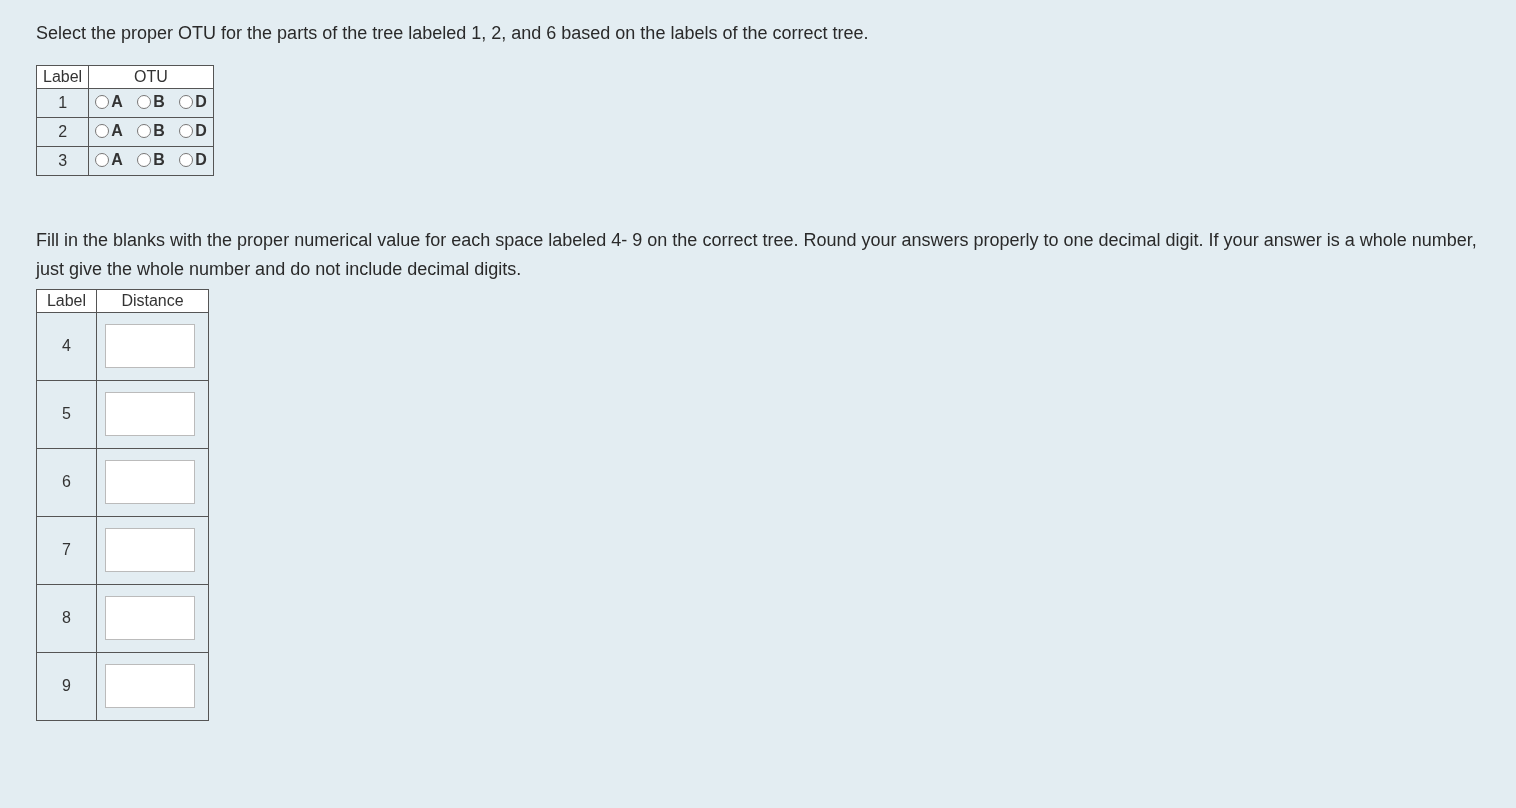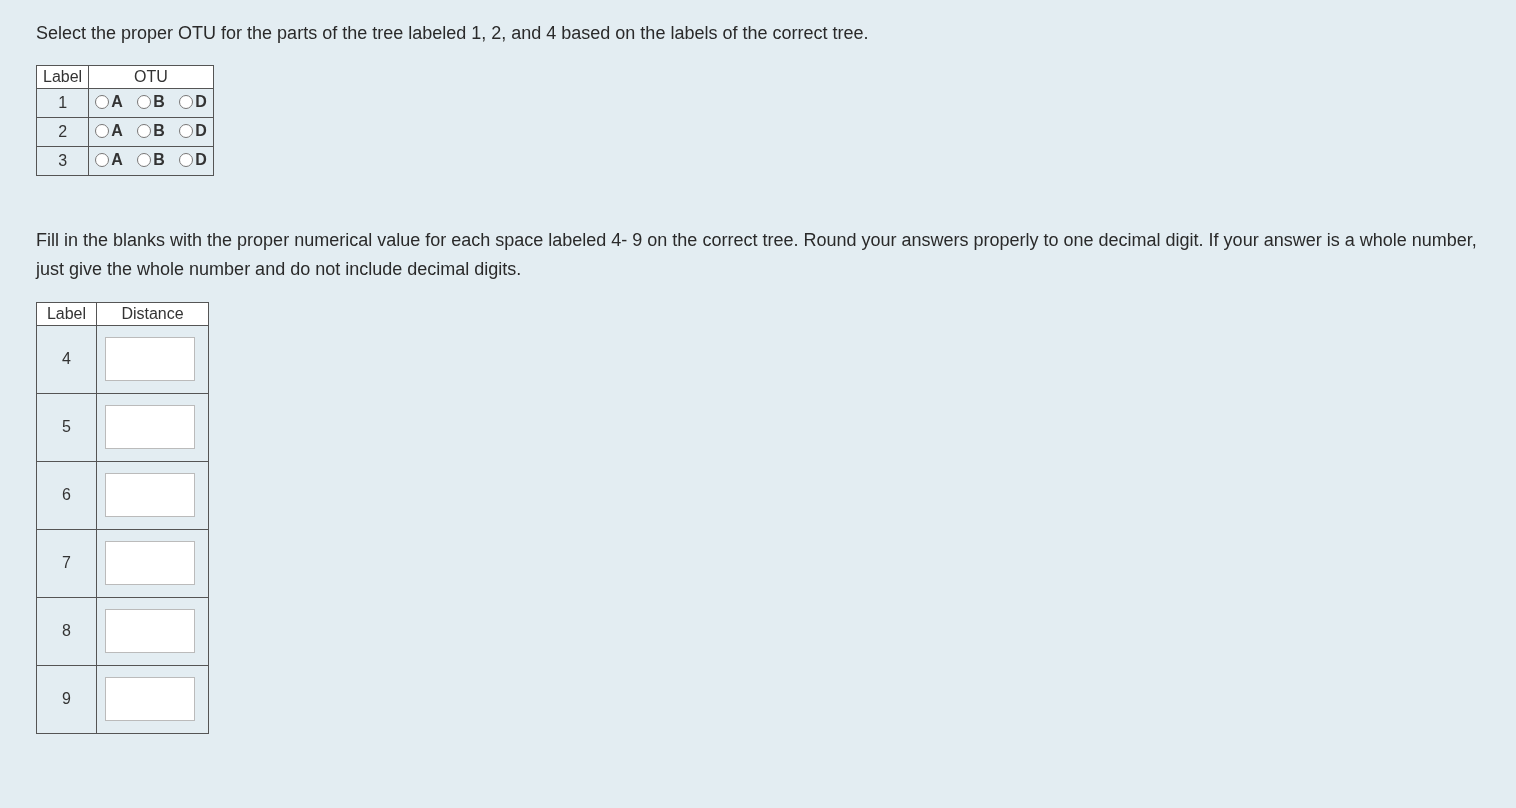--- a/index.html
+++ b/index.html
@@ -17,21 +17,21 @@
     padding: 20px 36px;
   }
   .instruction {
     margin-bottom: 18px;
     line-height: 1.5;
     font-weight: 400;
     color: #2a2a2a;
   }
   .instruction2 {
     margin-top: 50px;
-    margin-bottom: 18px;
+    margin-bottom: 5px;
     line-height: 1.6;
     font-weight: 400;
     color: #2a2a2a;
   }
   table {
     border-collapse: collapse;
     background-color: #e3edf2;
   }
   table, th, td {
     border: 1px solid #555;
@@ -87,21 +87,21 @@
     height: 44px;
     border: 1px solid #bbb;
     background-color: #fff;
     font-size: 16px;
     padding: 4px;
   }
 </style>
 </head>
 <body>
 
-<p class="instruction">Select the proper OTU for the parts of the tree labeled 1, 2, and 4 based on the labels of the correct tree.</p>
+<p class="instruction">Select the proper OTU for the parts of the tree labeled 1, 2, and 6 based on the labels of the correct tree.</p>
 
 <table class="otu-table">
   <thead>
     <tr>
       <th>Label</th>
       <th>OTU</th>
     </tr>
   </thead>
   <tbody>
     <tr>

